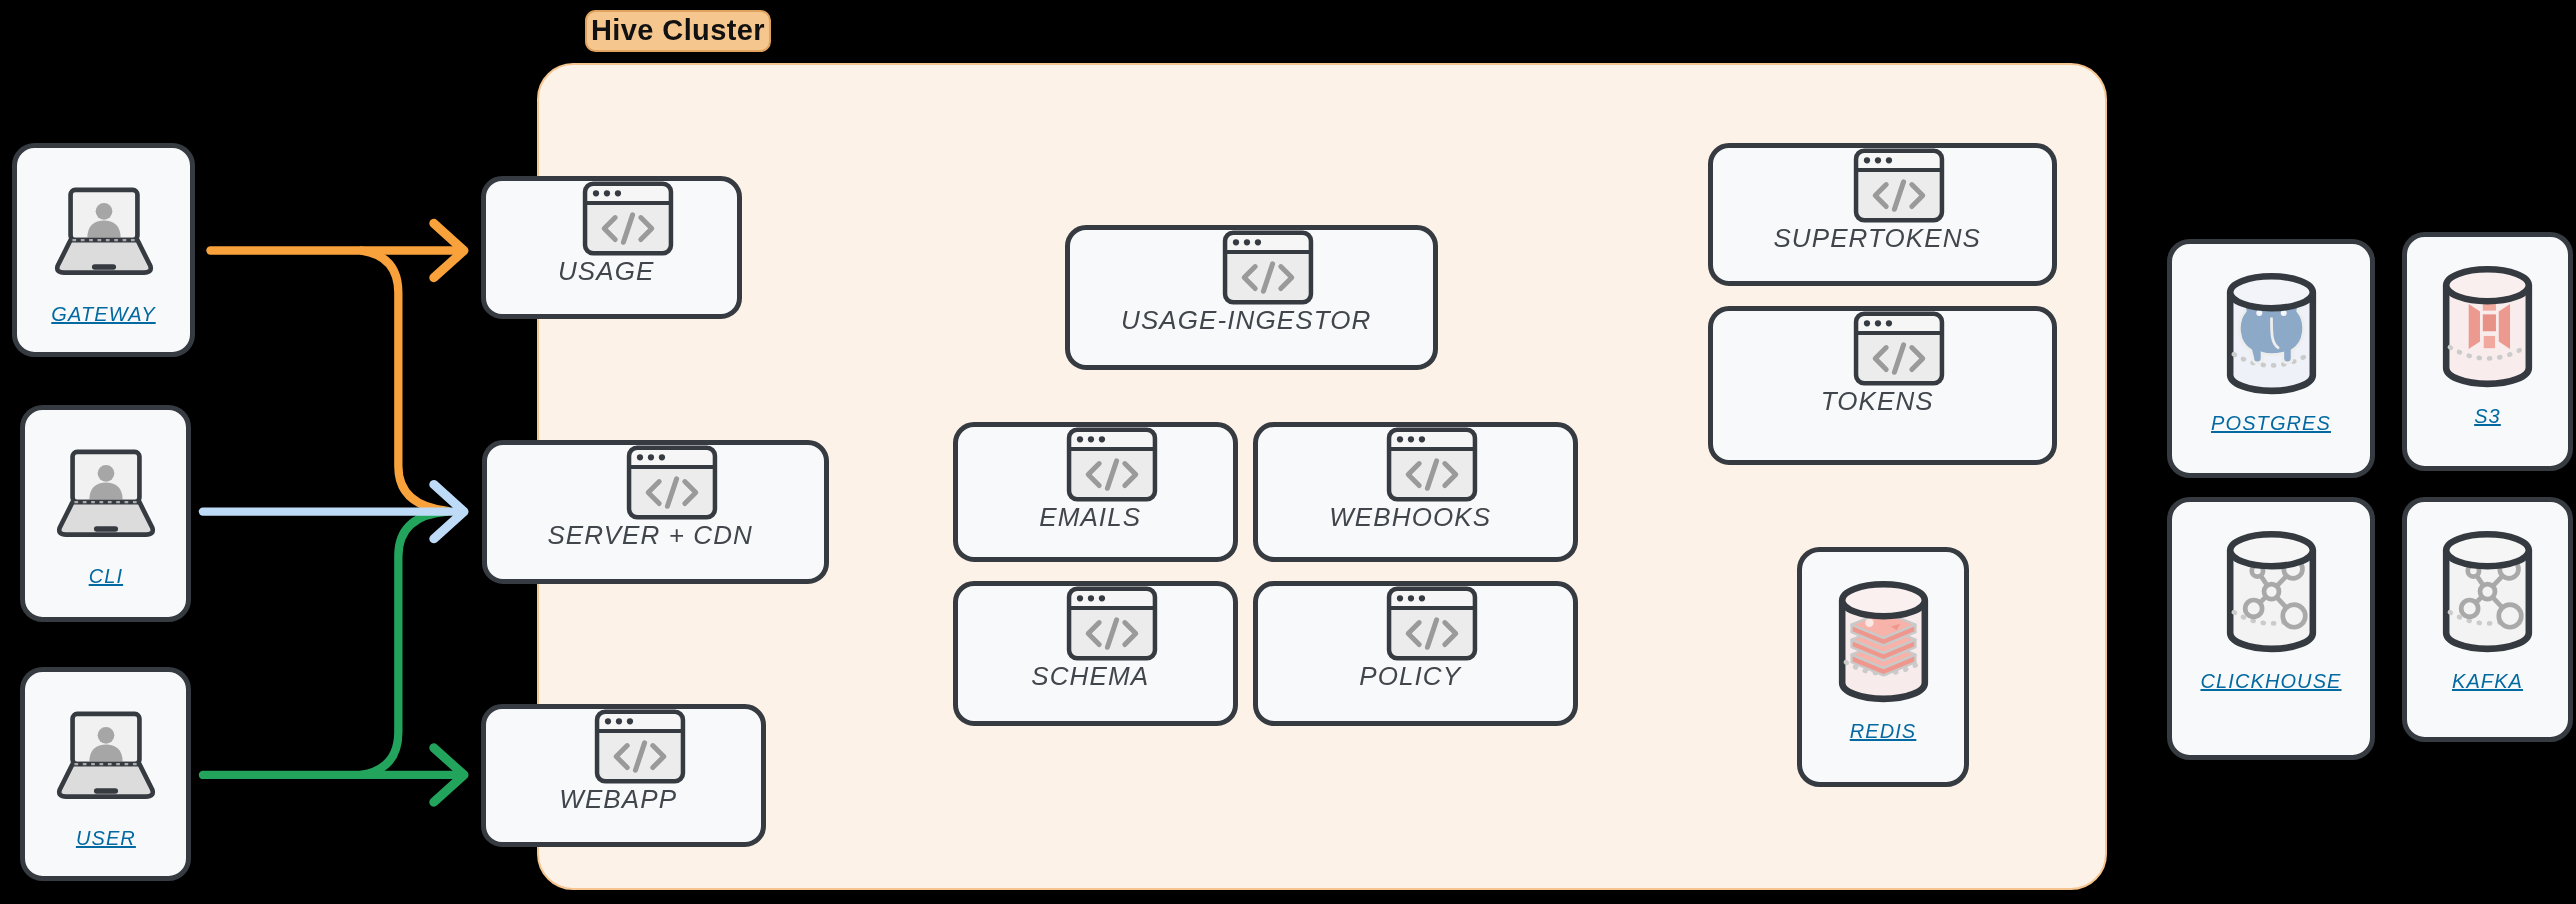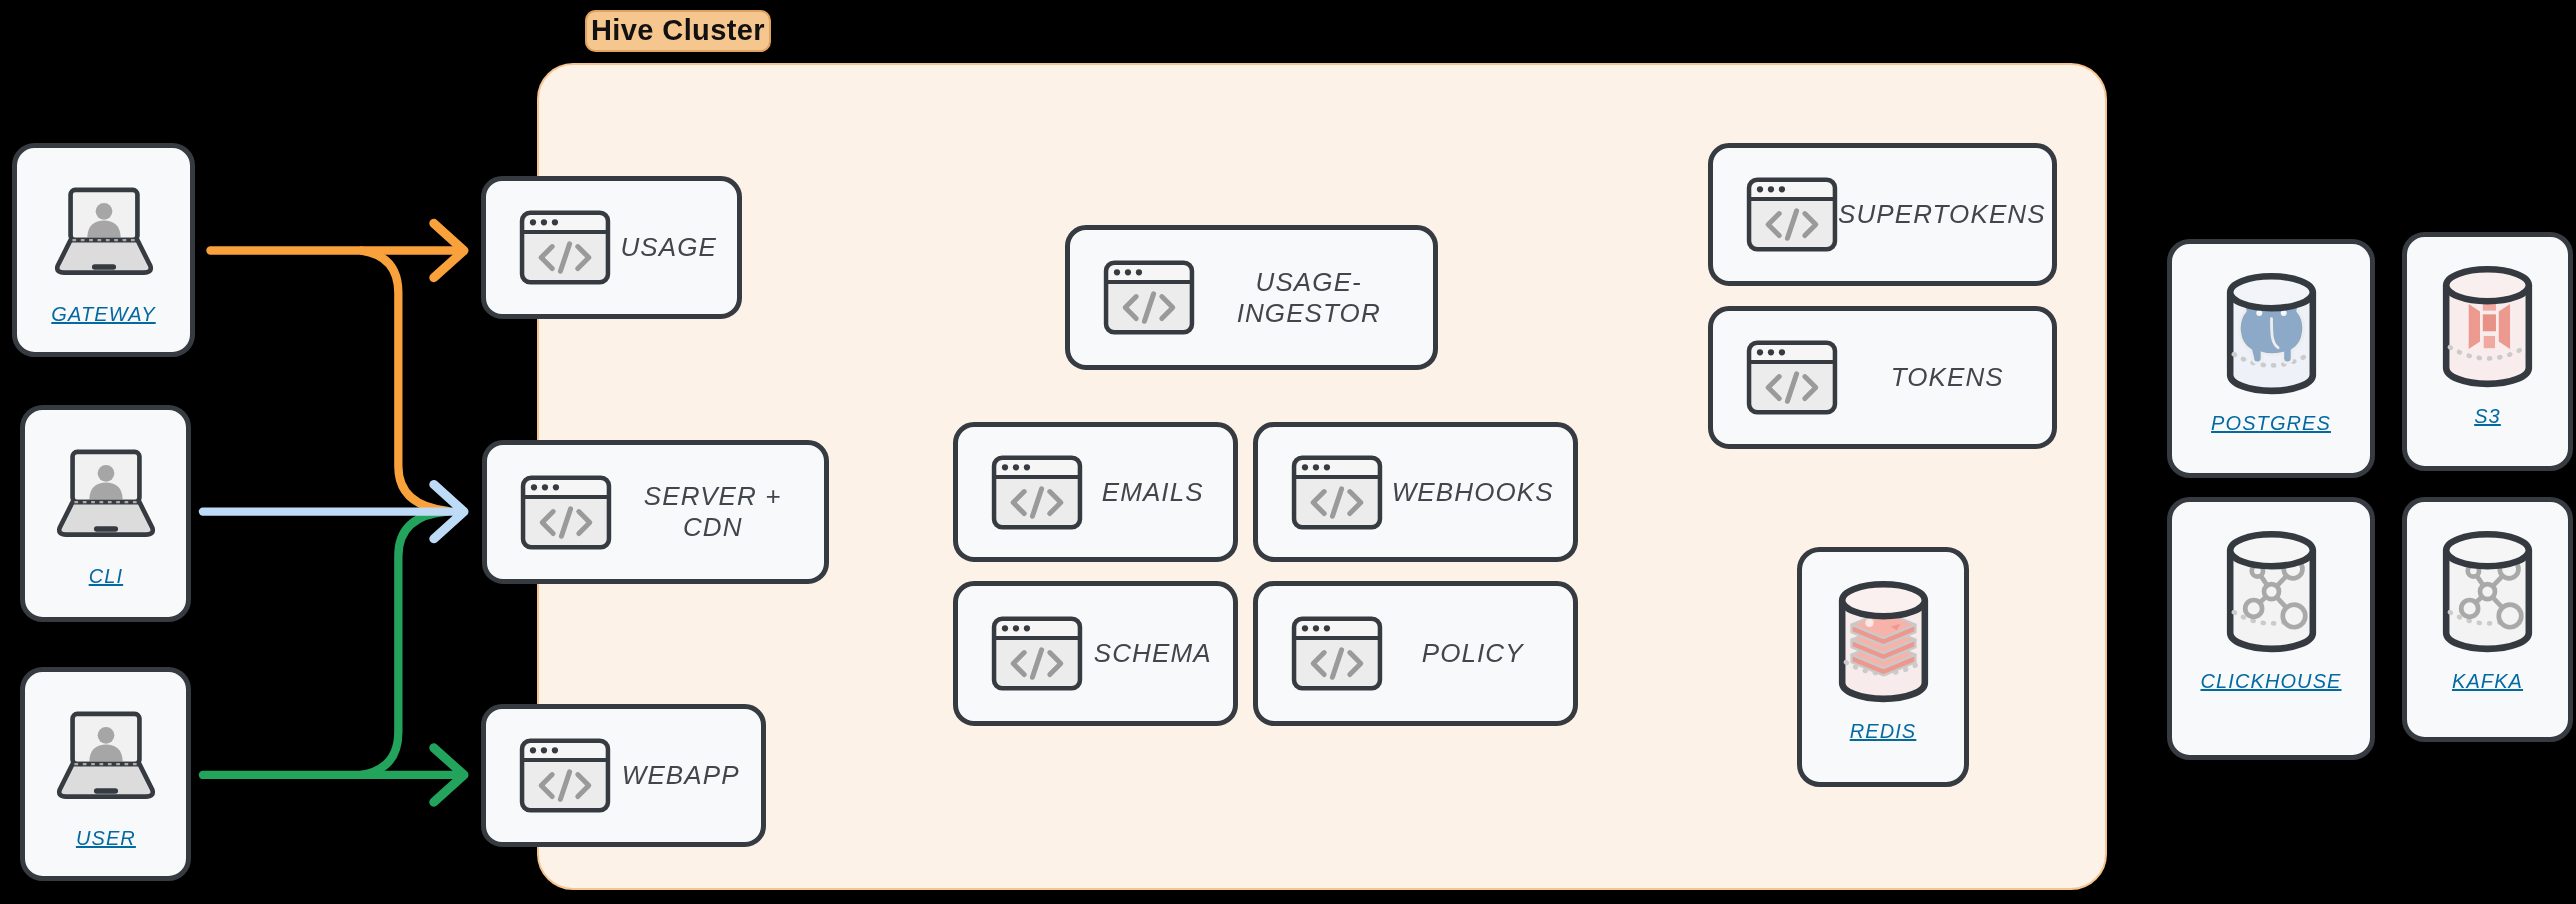--- a/index.html
+++ b/index.html
@@ -32,20 +32,21 @@
     margin-left:48px;
   }
   
   .node{
     position:absolute;
     background:#F8F9FA;
     border:5.3px solid #363B41;
     border-radius:22.6px;
     box-sizing:border-box;
     display:flex;
+    flex-direction:column;
   }
   .svc{align-items:center;border-radius:21px;}
   .svc .ic{margin-left:33px;flex:0 0 auto;}
   .svc-label{
     flex:1;text-align:center;
     font-style:italic;font-weight:500;
     font-size:26px;color:#41464C;letter-spacing:1.1px;
     padding-right:10.6px;
   }
   .vert{flex-direction:column;align-items:center;}
@@ -239,21 +240,21 @@
       <use href="#sym-window"></use>
     </svg>
   <span class="svc-label">POLICY</span>
 </div>
 <div class="node svc" style="left:1708px;top:143px;width:349px;height:143px;">
   <svg class="ic" width="92" height="75" viewBox="0 0 122 100">
       <use href="#sym-window"></use>
     </svg>
   <span class="svc-label">SUPERTOKENS</span>
 </div>
-<div class="node svc" style="left:1708px;top:306px;width:349px;height:143px;gap:15px;">
+<div class="node svc" style="left:1708px;top:306px;width:349px;height:159px;">
   <svg class="ic" width="92" height="75" viewBox="0 0 122 100">
       <use href="#sym-window"></use>
     </svg>
   <span class="svc-label">TOKENS</span>
 </div>
 
 <div class="node vert db" style="left:1797px;top:547px;width:172px;height:240px;">
   <svg class="ic" width="113" height="141" viewBox="0 0 150 187">
       <use href="#sym-cyl-redis"></use>
     </svg>

